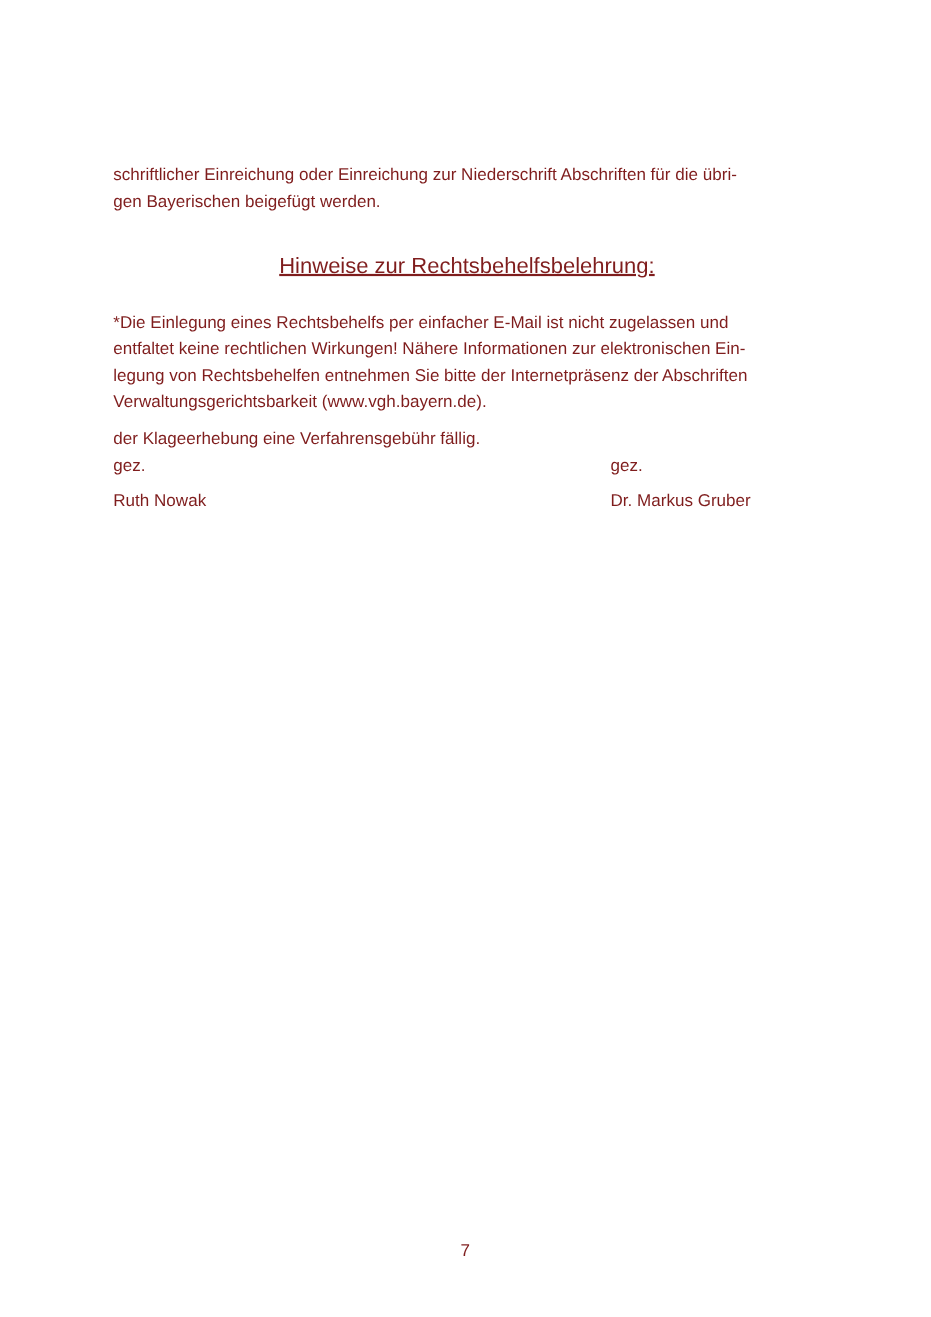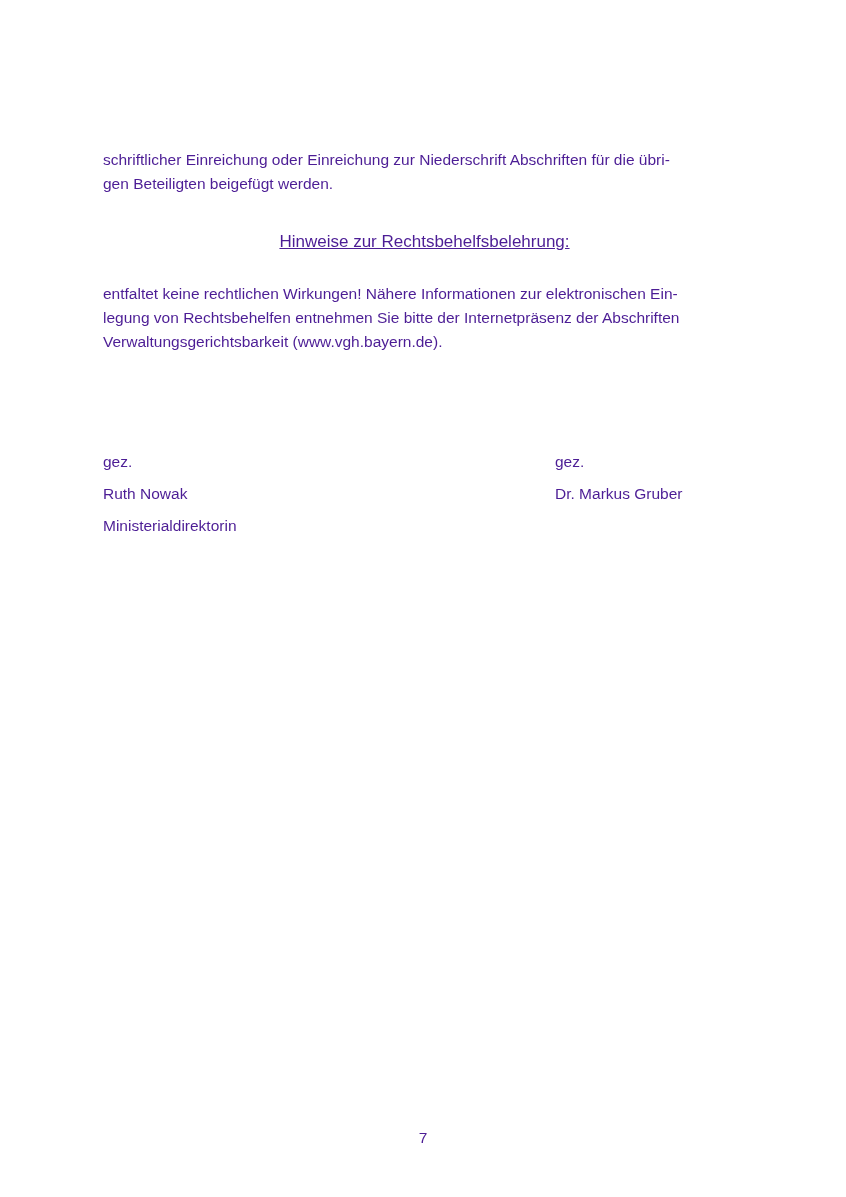--- a/index.html
+++ b/index.html
@@ -5,90 +5,90 @@
   html, body {
     margin: 0;
     padding: 0;
     background: #ffffff;
   }
   .page {
     position: relative;
     width: 846px;
     height: 1197px;
     background: #ffffff;
-    color: #4c1d95;
+    color: #7f1d1d;
     font-family: "Liberation Sans", sans-serif;
     font-size: 15.5px;
     line-height: 24px;
     overflow: hidden;
     box-sizing: border-box;
   }
   .content {
     position: absolute;
     top: 148px;
     left: 103px;
     right: 100px;
   }
   .para { margin: 0; }
   .line { display: block; }
   .heading {
     margin: 34px 0 28px 0;
     text-align: center;
     font-weight: normal;
-    font-size: 17px;
+    font-size: 20px;
   }
   .heading span {
     text-decoration: underline;
   }
   .para-email { margin-top: 0; }
   .para-fee { margin-top: 10px; }
   .signatures {
     display: flex;
-    margin-top: 96px;
   }
   .sig-col { width: 452px; flex: 0 0 452px; }
   .sig-col.right { width: auto; flex: 1 1 auto; }
   .sig-line { margin-bottom: 8px; }
   .page-number {
     position: absolute;
     top: 1126px;
     left: 0;
     width: 100%;
     text-align: center;
   }
 </style>
 </head>
 <body>
 
 <div class="page">
   <div class="content">
 
     <p class="para">
       <span class="line">schriftlicher Einreichung oder Einreichung zur Niederschrift Abschriften für die übri-</span>
-      <span class="line">gen Beteiligten beigefügt werden.</span>
+      <span class="line">gen Bayerischen beigefügt werden.</span>
     </p>
 
     <h3 class="heading">
       <span>Hinweise zur Rechtsbehelfsbelehrung:</span>
     </h3>
 
     <p class="para para-email">
+      <span class="line">*Die Einlegung eines Rechtsbehelfs per einfacher E-Mail ist nicht zugelassen und</span>
       <span class="line">entfaltet keine rechtlichen Wirkungen! Nähere Informationen zur elektronischen Ein-</span>
       <span class="line">legung von Rechtsbehelfen entnehmen Sie bitte der Internetpräsenz der Abschriften</span>
       <span class="line">Verwaltungsgerichtsbarkeit (www.vgh.bayern.de).</span>
     </p>
 
     <p class="para para-fee">
+      <span class="line">der Klageerhebung eine Verfahrensgebühr fällig.</span>
     </p>
 
     <div class="signatures">
       <div class="sig-col left">
         <div class="sig-line">gez.</div>
         <div class="sig-line">Ruth Nowak</div>
-        <div class="sig-line">Ministerialdirektorin</div>
       </div>
       <div class="sig-col right">
         <div class="sig-line">gez.</div>
         <div class="sig-line">Dr. Markus Gruber</div>
       </div>
     </div>
 
   </div>
 
   <div class="page-number">7</div>

